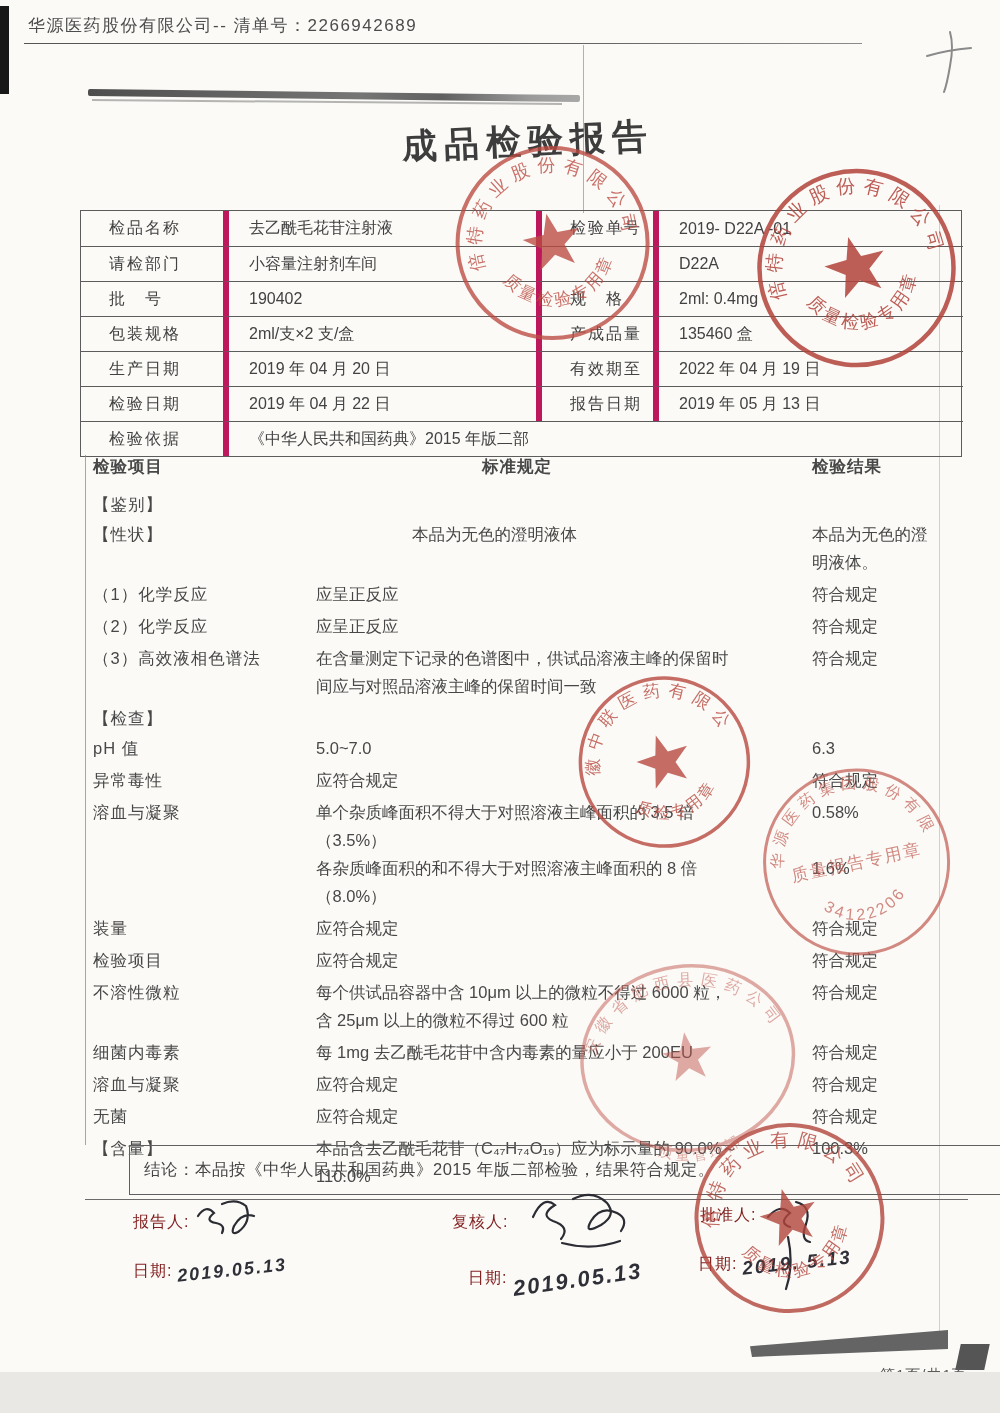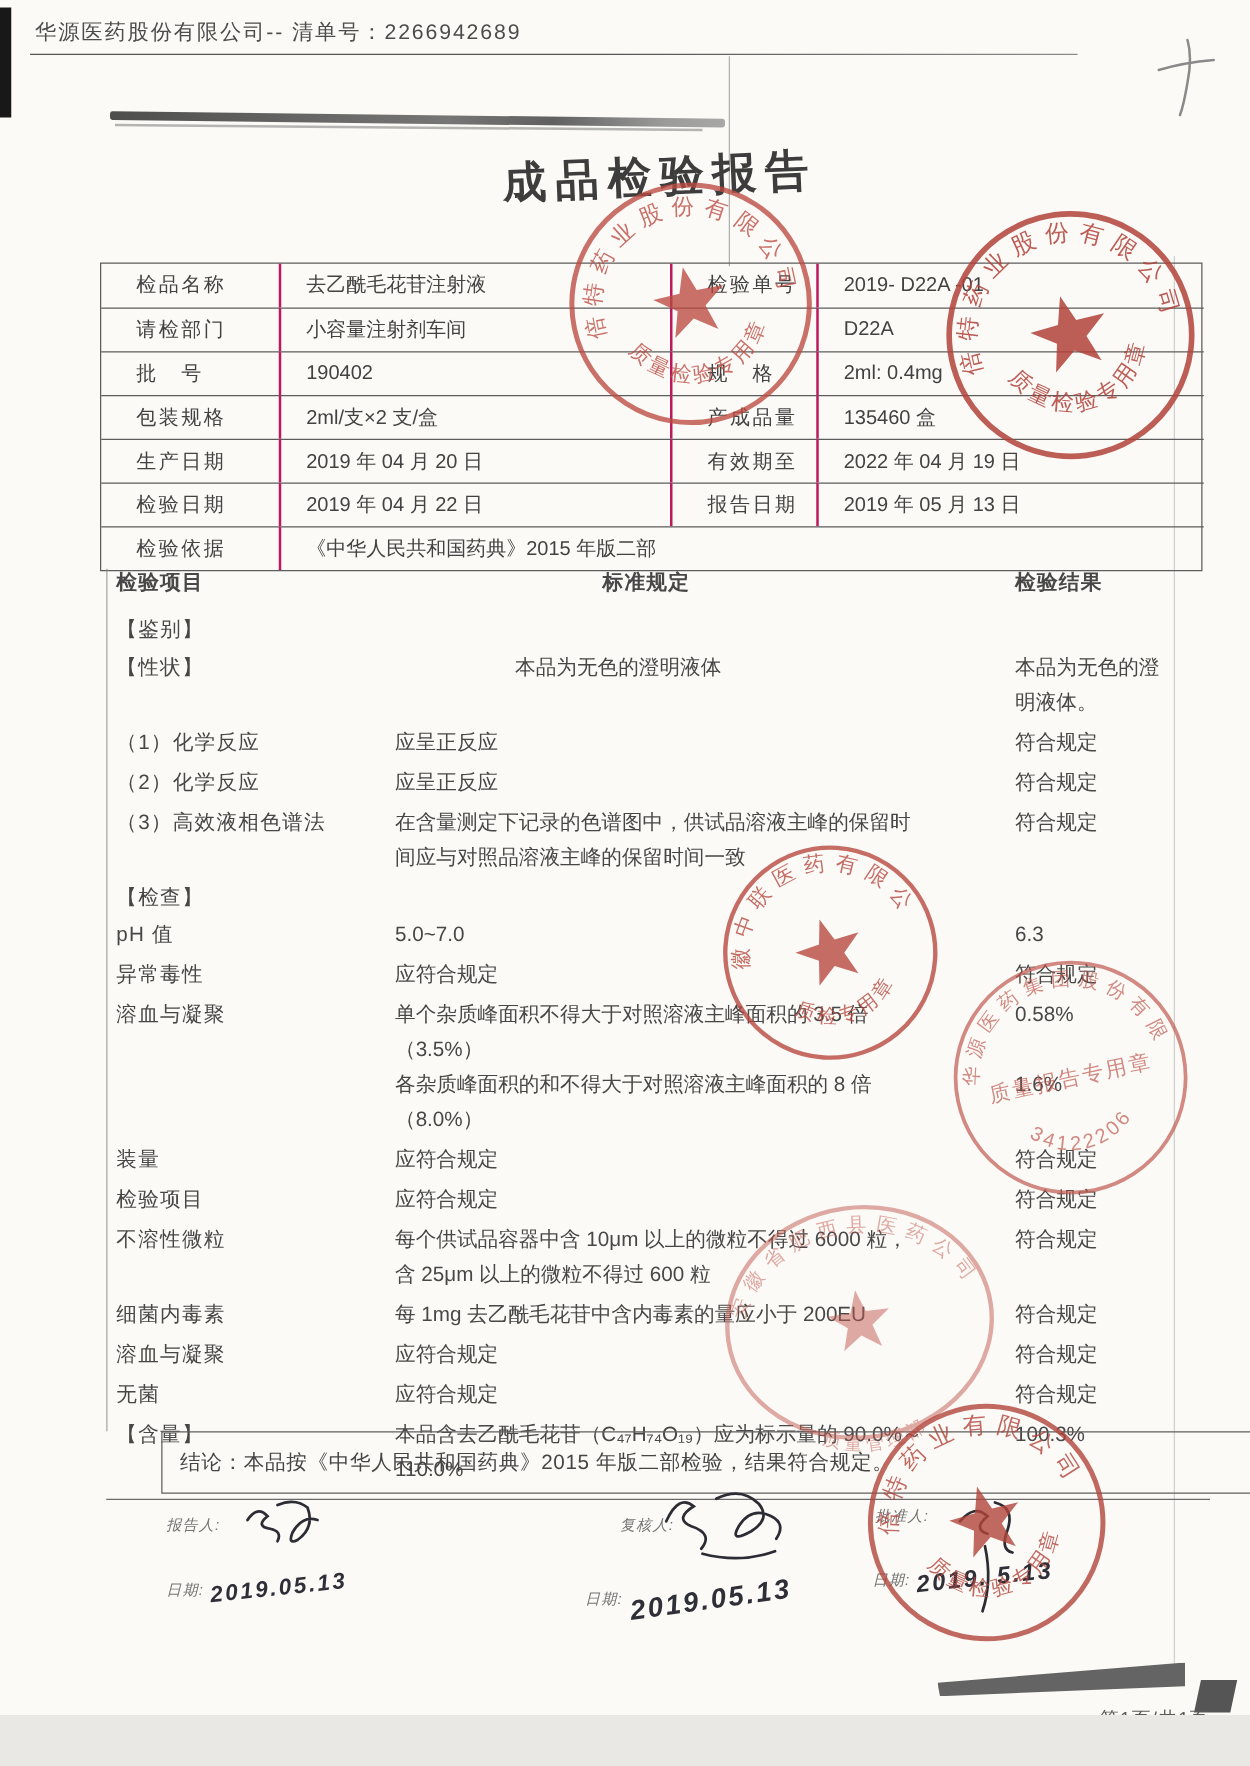--- a/index.html
+++ b/index.html
@@ -20,21 +20,21 @@
 
   .title{left:402px;top:118px;font-size:35px;font-weight:700;letter-spacing:7px;color:#3d3d3d;transform:rotate(-2.5deg);}
 
   
   .info-table{left:80px;top:210px;width:882px;display:grid;box-sizing:border-box;
               grid-template-columns:142px 313px 117px 310px;grid-auto-rows:35px;
               border:1px solid #5c5c5c;font-size:16px;color:#424242;}
   .info-table .cell{display:flex;align-items:center;box-sizing:border-box;border-top:1px solid #5c5c5c;padding-left:20px;}
   .info-table .row0{border-top:none;}
   .info-table .lab{padding-left:28px;letter-spacing:2px;}
-  .info-table .bl{border-left:2px solid #be185d;}
+  .info-table .bl{border-left:6px solid #be185d;}
   .info-table .span3{grid-column:2/5;}
 
   
   .left-rule{left:85px;top:455px;width:1px;height:690px;background:#8a8a8a;opacity:.75;}
   .results{left:85px;top:452px;width:878px;font-size:16.5px;line-height:28px;color:#474747;}
   .r-row{display:grid;grid-template-columns:225px 472px 181px;margin-bottom:4px;align-items:start;}
   .r-row.hdr{margin-bottom:10px;font-weight:bold;}
   .r-row.sec{margin:2px 0;}
   .c-item{padding-left:8px;letter-spacing:1px;}
   .c-std{padding-left:6px;white-space:pre-line;}
@@ -42,21 +42,21 @@
   .c-std.hdrstd{padding-left:172px;letter-spacing:1px;}
   .c-res{padding-left:30px;white-space:pre-line;}
   .c-res.hdrres{letter-spacing:1px;}
 
   
   .conclusion{left:85px;top:1145px;width:883px;height:50px;box-sizing:border-box;border:1px solid #5f5f5f;
               font-size:16.5px;color:#454545;padding:13px 0 0 14px;letter-spacing:.5px;margin-left:44px;}
   .concl-rule2{left:85px;top:1199px;width:883px;height:1px;background:#6a6a6a;}
 
   
-  .siglabel{font-size:12px;color:#737373;letter-spacing:1px;font-style:italic;}
+  .siglabel{font-size:16px;color:#7f1d1d;letter-spacing:1px;}
   .hand{color:#2f2f38;font-style:italic;font-weight:600;letter-spacing:2px;}
   .sig-svg path{stroke:#2c2c34;stroke-width:2.2;fill:none;stroke-linecap:round;}
 
   
   .stamp{position:absolute;}
   .stamp svg{overflow:visible;}
   .stamp circle,.stamp ellipse{fill:none;stroke:currentColor;}
   .stamp text{fill:currentColor;}
   .stamp polygon{fill:currentColor;}
   .arc-top{letter-spacing:7px;}
@@ -231,21 +231,21 @@
   <div class="abs siglabel" style="left:133px;top:1212px;">报告人:</div>
   <svg class="abs sig-svg" style="left:192px;top:1192px;" width="90" height="55" viewBox="0 0 90 55">
     <path d="M6 24 q8 -12 16 -3 q-10 8 2 10 q10 2 6 10"></path>
     <path d="M30 12 q14 -6 24 2 q6 16 -8 26 q-8 4 -4 -6 q8 -14 20 -10"></path>
   </svg>
   <div class="abs" style="left:133px;top:1260px;">
     <span class="siglabel">日期:</span>
     <span class="hand" style="display:inline-block;font-size:18px;transform:rotate(-6deg);">2019.05.13</span>
   </div>
 
-  <div class="abs siglabel" style="left:496px;top:1212px;">复核人:</div>
+  <div class="abs siglabel" style="left:452px;top:1212px;">复核人:</div>
   <svg class="abs sig-svg" style="left:528px;top:1185px;" width="120" height="75" viewBox="0 0 120 75">
     <path d="M5 32 q10 -22 22 -12 q-16 10 -2 16 q18 6 8 18"></path>
     <path d="M45 14 q20 -10 34 4 q10 12 -6 22 q-18 10 -10 -4 q10 -16 26 -8 q12 6 4 18"></path>
     <path d="M34 58 q30 8 58 -2"></path>
   </svg>
   <div class="abs" style="left:468px;top:1263px;">
     <span class="siglabel">日期:</span>
     <span class="hand" style="display:inline-block;font-size:22px;transform:rotate(-8deg) translateY(4px);">2019.05.13</span>
   </div>
 

